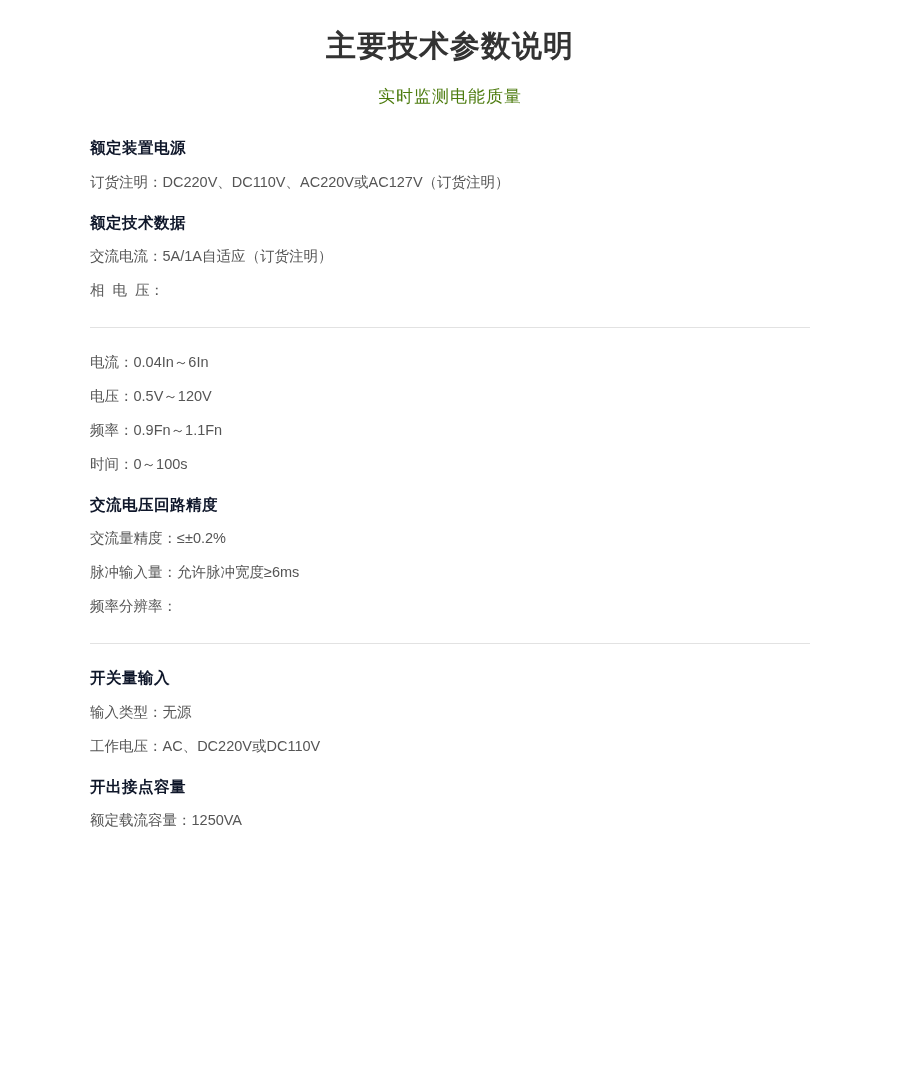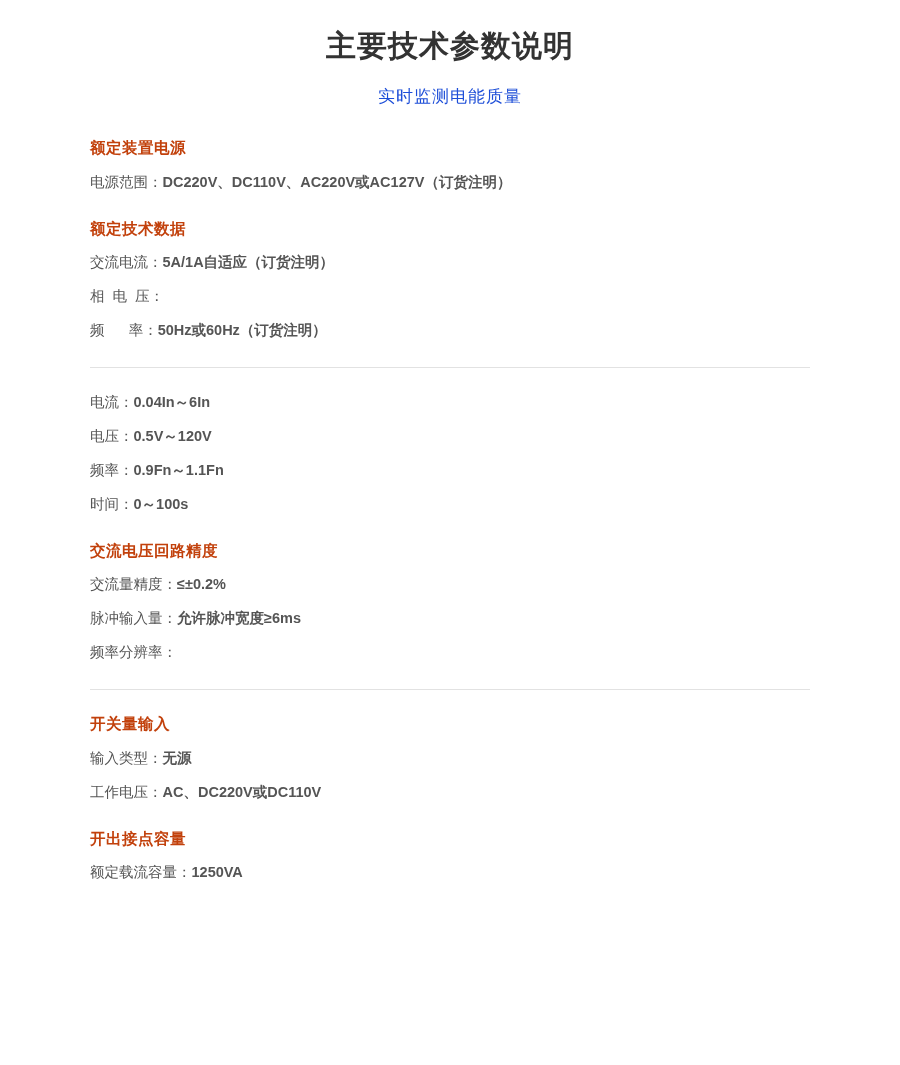--- a/index.html
+++ b/index.html
@@ -23,100 +23,95 @@
     font-size: 30px;
     font-weight: bold;
     color: #333333;
     letter-spacing: 1px;
     margin: 26px 0 0 0;
     line-height: 1.3;
   }
   .doc-subtitle {
     text-align: center;
     font-size: 17px;
-    color: #1d4ed8;
+    color: #4d7c0f;
     font-weight: normal;
     margin: 20px 0 0 0;
     letter-spacing: 1px;
   }
   .content {
     padding: 30px 90px 20px 90px;
   }
   .section {
     padding: 0;
   }
   .section + .section {
-    margin-top: 26px;
+    margin-top: 20px;
   }
   .group {
     padding-bottom: 0;
   }
   .divider {
     border: 0;
     border-top: 1px solid #e2e2e2;
     margin: 26px 0 24px 0;
     height: 0;
   }
   .sec-title {
     font-size: 15.5px;
     font-weight: bold;
-    color: #c2410c;
+    color: #0f172a;
     margin: 0 0 12px 0;
     letter-spacing: 0.5px;
   }
   .row {
     font-size: 14.5px;
     color: #555555;
     line-height: 1.45;
     margin: 0 0 13px 0;
     display: flex;
     align-items: baseline;
   }
   .row:last-child { margin-bottom: 0; }
   .row .lbl {
     white-space: pre;
     flex: 0 0 auto;
   }
   .row .val {
     flex: 1 1 auto;
-    font-weight: bold;
   }
   .section.first-section .sec-title { margin-bottom: 13px; }
 </style>
 </head>
 <body>
 
 <div class="page">
 
   <h1 class="doc-title">主要技术参数说明</h1>
   <div class="doc-subtitle">实时监测电能质量</div>
 
   <div class="content">
 
     <div class="group">
       <div class="section first-section">
         <div class="sec-title">额定装置电源</div>
         <div class="row">
-          <span class="lbl">电源范围：</span>
+          <span class="lbl">订货注明：</span>
           <span class="val">DC220V、DC110V、AC220V或AC127V（订货注明）</span>
         </div>
       </div>
 
       <div class="section">
         <div class="sec-title">额定技术数据</div>
         <div class="row">
           <span class="lbl">交流电流：</span>
           <span class="val">5A/1A自适应（订货注明）</span>
         </div>
         <div class="row">
           <span class="lbl">相  电  压：</span>
-        </div>
-        <div class="row">
-          <span class="lbl">频      率：</span>
-          <span class="val">50Hz或60Hz（订货注明）</span>
         </div>
       </div>
 
     </div>
 
     <hr class="divider">
 
     <div class="group">
       <div class="section first-section">
         <div class="row">

